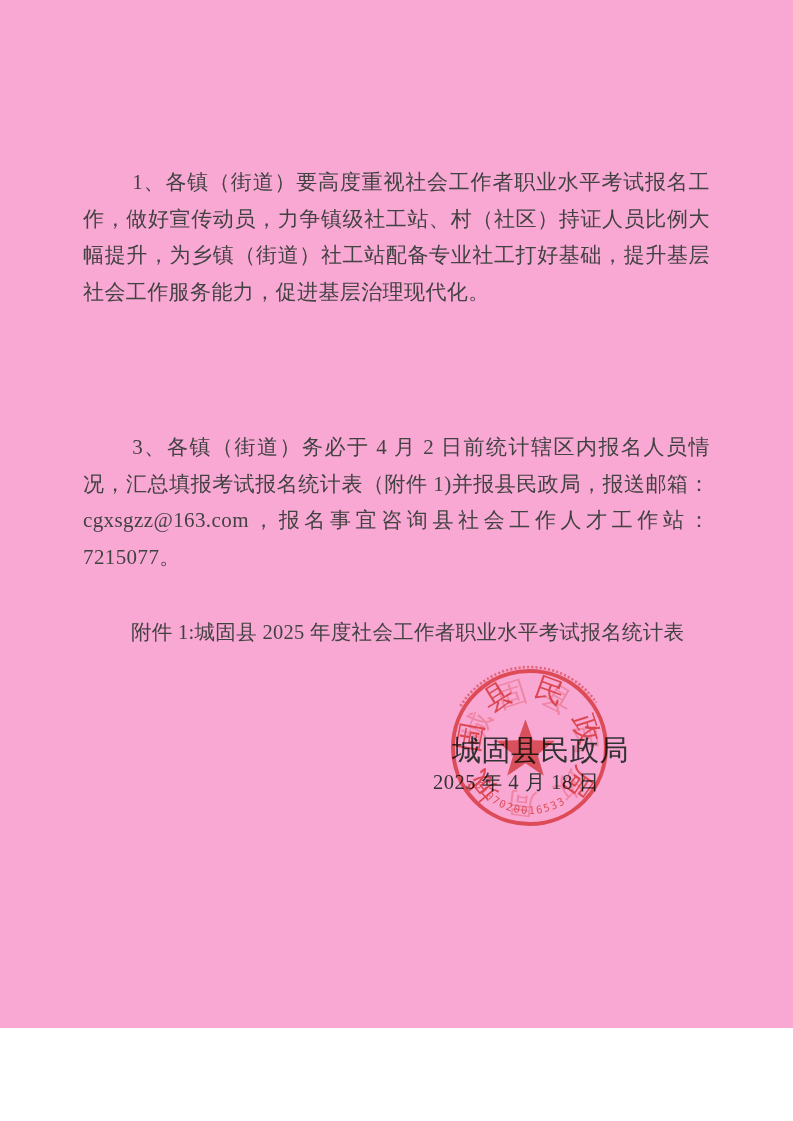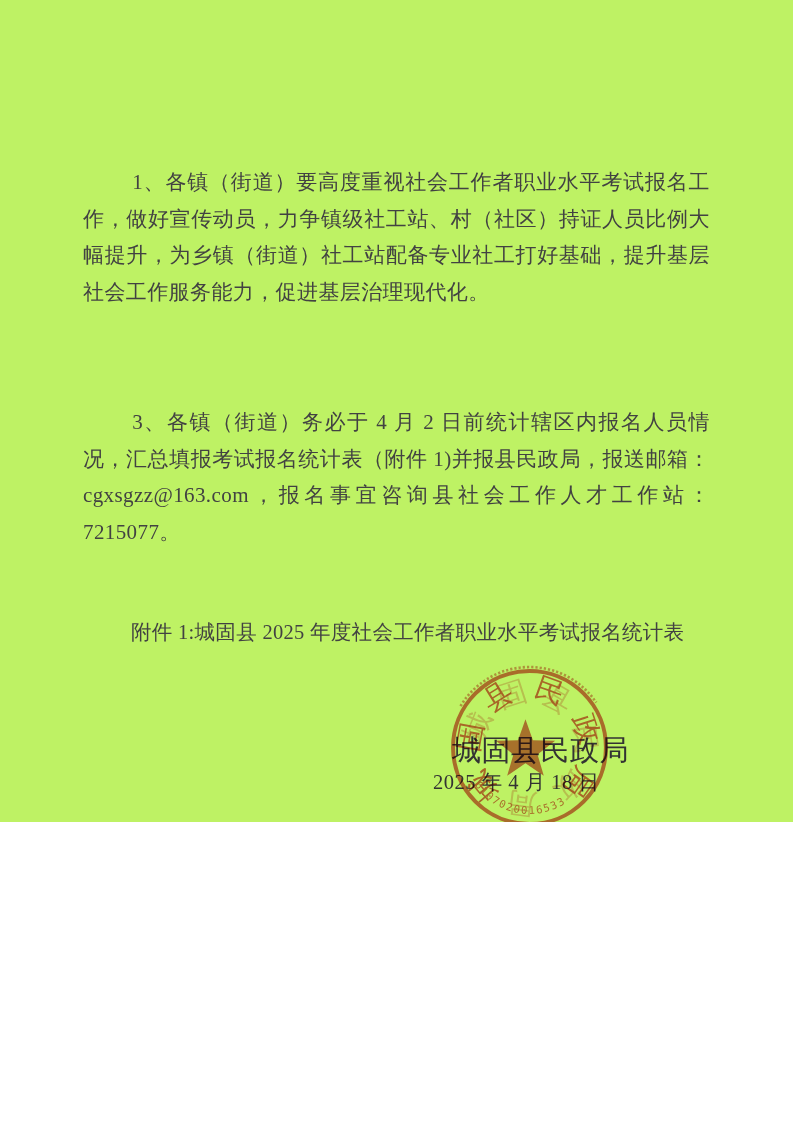--- a/index.html
+++ b/index.html
@@ -1,39 +1,39 @@
 <!DOCTYPE html>
 <html><head>
 <meta charset="utf-8">
 <style>
   html, body { margin: 0; padding: 0; background: #ffffff; }
   .page {
     position: relative;
     width: 793px;
-    height: 822px;
-    background: #bef264;
+    height: 1028px;
+    background: #f9a8d4;
     font-family: "Liberation Serif", "DejaVu Serif", serif;
     color: #404040;
     overflow: hidden;
   }
   .para {
     position: absolute;
     left: 83px;
     width: 627px;
     margin: 0;
     font-size: 21px;
     line-height: 36.5px;
     text-align: justify;
     text-indent: 2.35em;
     letter-spacing: 0.4px;
     color: #424242;
   }
   #para-1 { top: 164px; }
   #para-2 { top: 317px; }
-  #para-3 { top: 404px; }
+  #para-3 { top: 429px; }
   .attachment {
     position: absolute;
     left: 83px;
     top: 614px;
     width: 680px;
     margin: 0;
     padding-left: 48px;
     font-size: 20.5px;
     line-height: 36.5px;
     letter-spacing: 0.3px;

